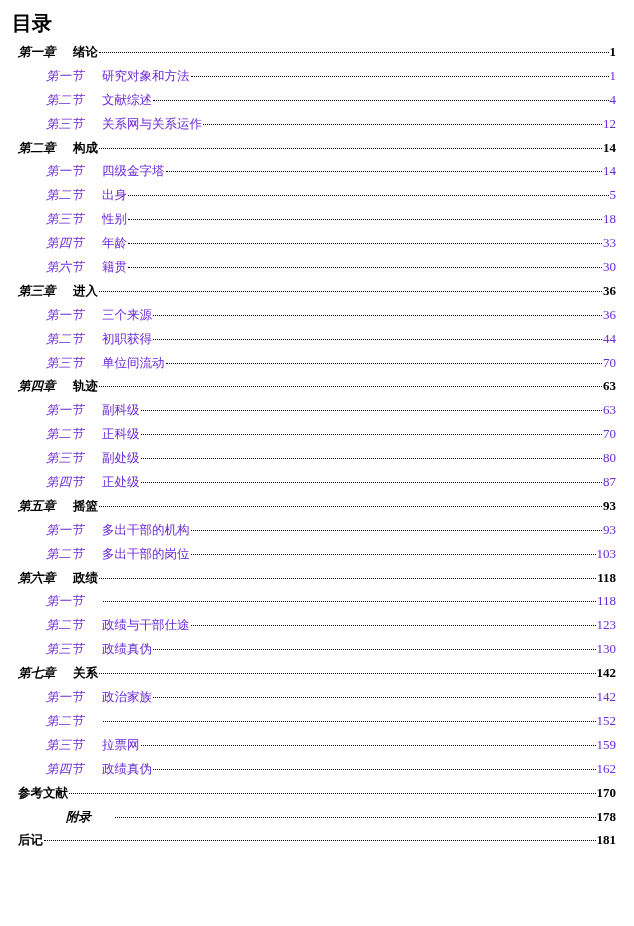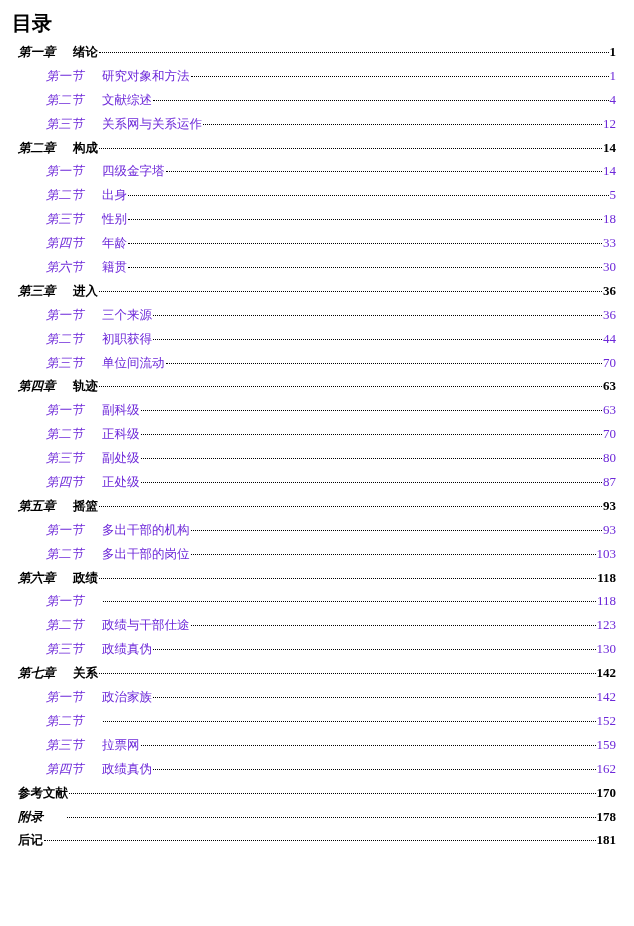--- a/index.html
+++ b/index.html
@@ -11,21 +11,21 @@
   .row { display: flex; align-items: baseline; height: 23.9px; line-height: 23.9px; white-space: nowrap; }
   .row.chapter { font-family: "DejaVu Sans", "Liberation Sans", sans-serif; font-weight: bold; font-size: 12.5px; }
   .row.section { font-size: 12.5px; color: #6d28d9; padding-left: 28px; }
   .num { display: inline-block; font-style: italic; }
   .chapter .num { width: 55px; }
   .section .num { width: 56px; }
   .label { }
   .leader { flex: 1; border-bottom: 1.2px dotted #000; margin: 0 1px; position: relative; top: -3px; height: 0; }
   .page { font-family: "Liberation Serif", "DejaVu Serif", serif; font-size: 13px; }
   .chapter .page { font-weight: bold; }
-  .row.appendix .num { width: 48px; }
+  .row.appendix .num { width: 48px; margin-left: 48px; }
 </style>
 </head>
 <body>
 
 <div class="title">目录</div>
 <div class="toc" id="toc">
     <div class="row chapter">
       <span class="num">第一章</span>
       <span class="label">绪论</span>
       <span class="leader"></span>

